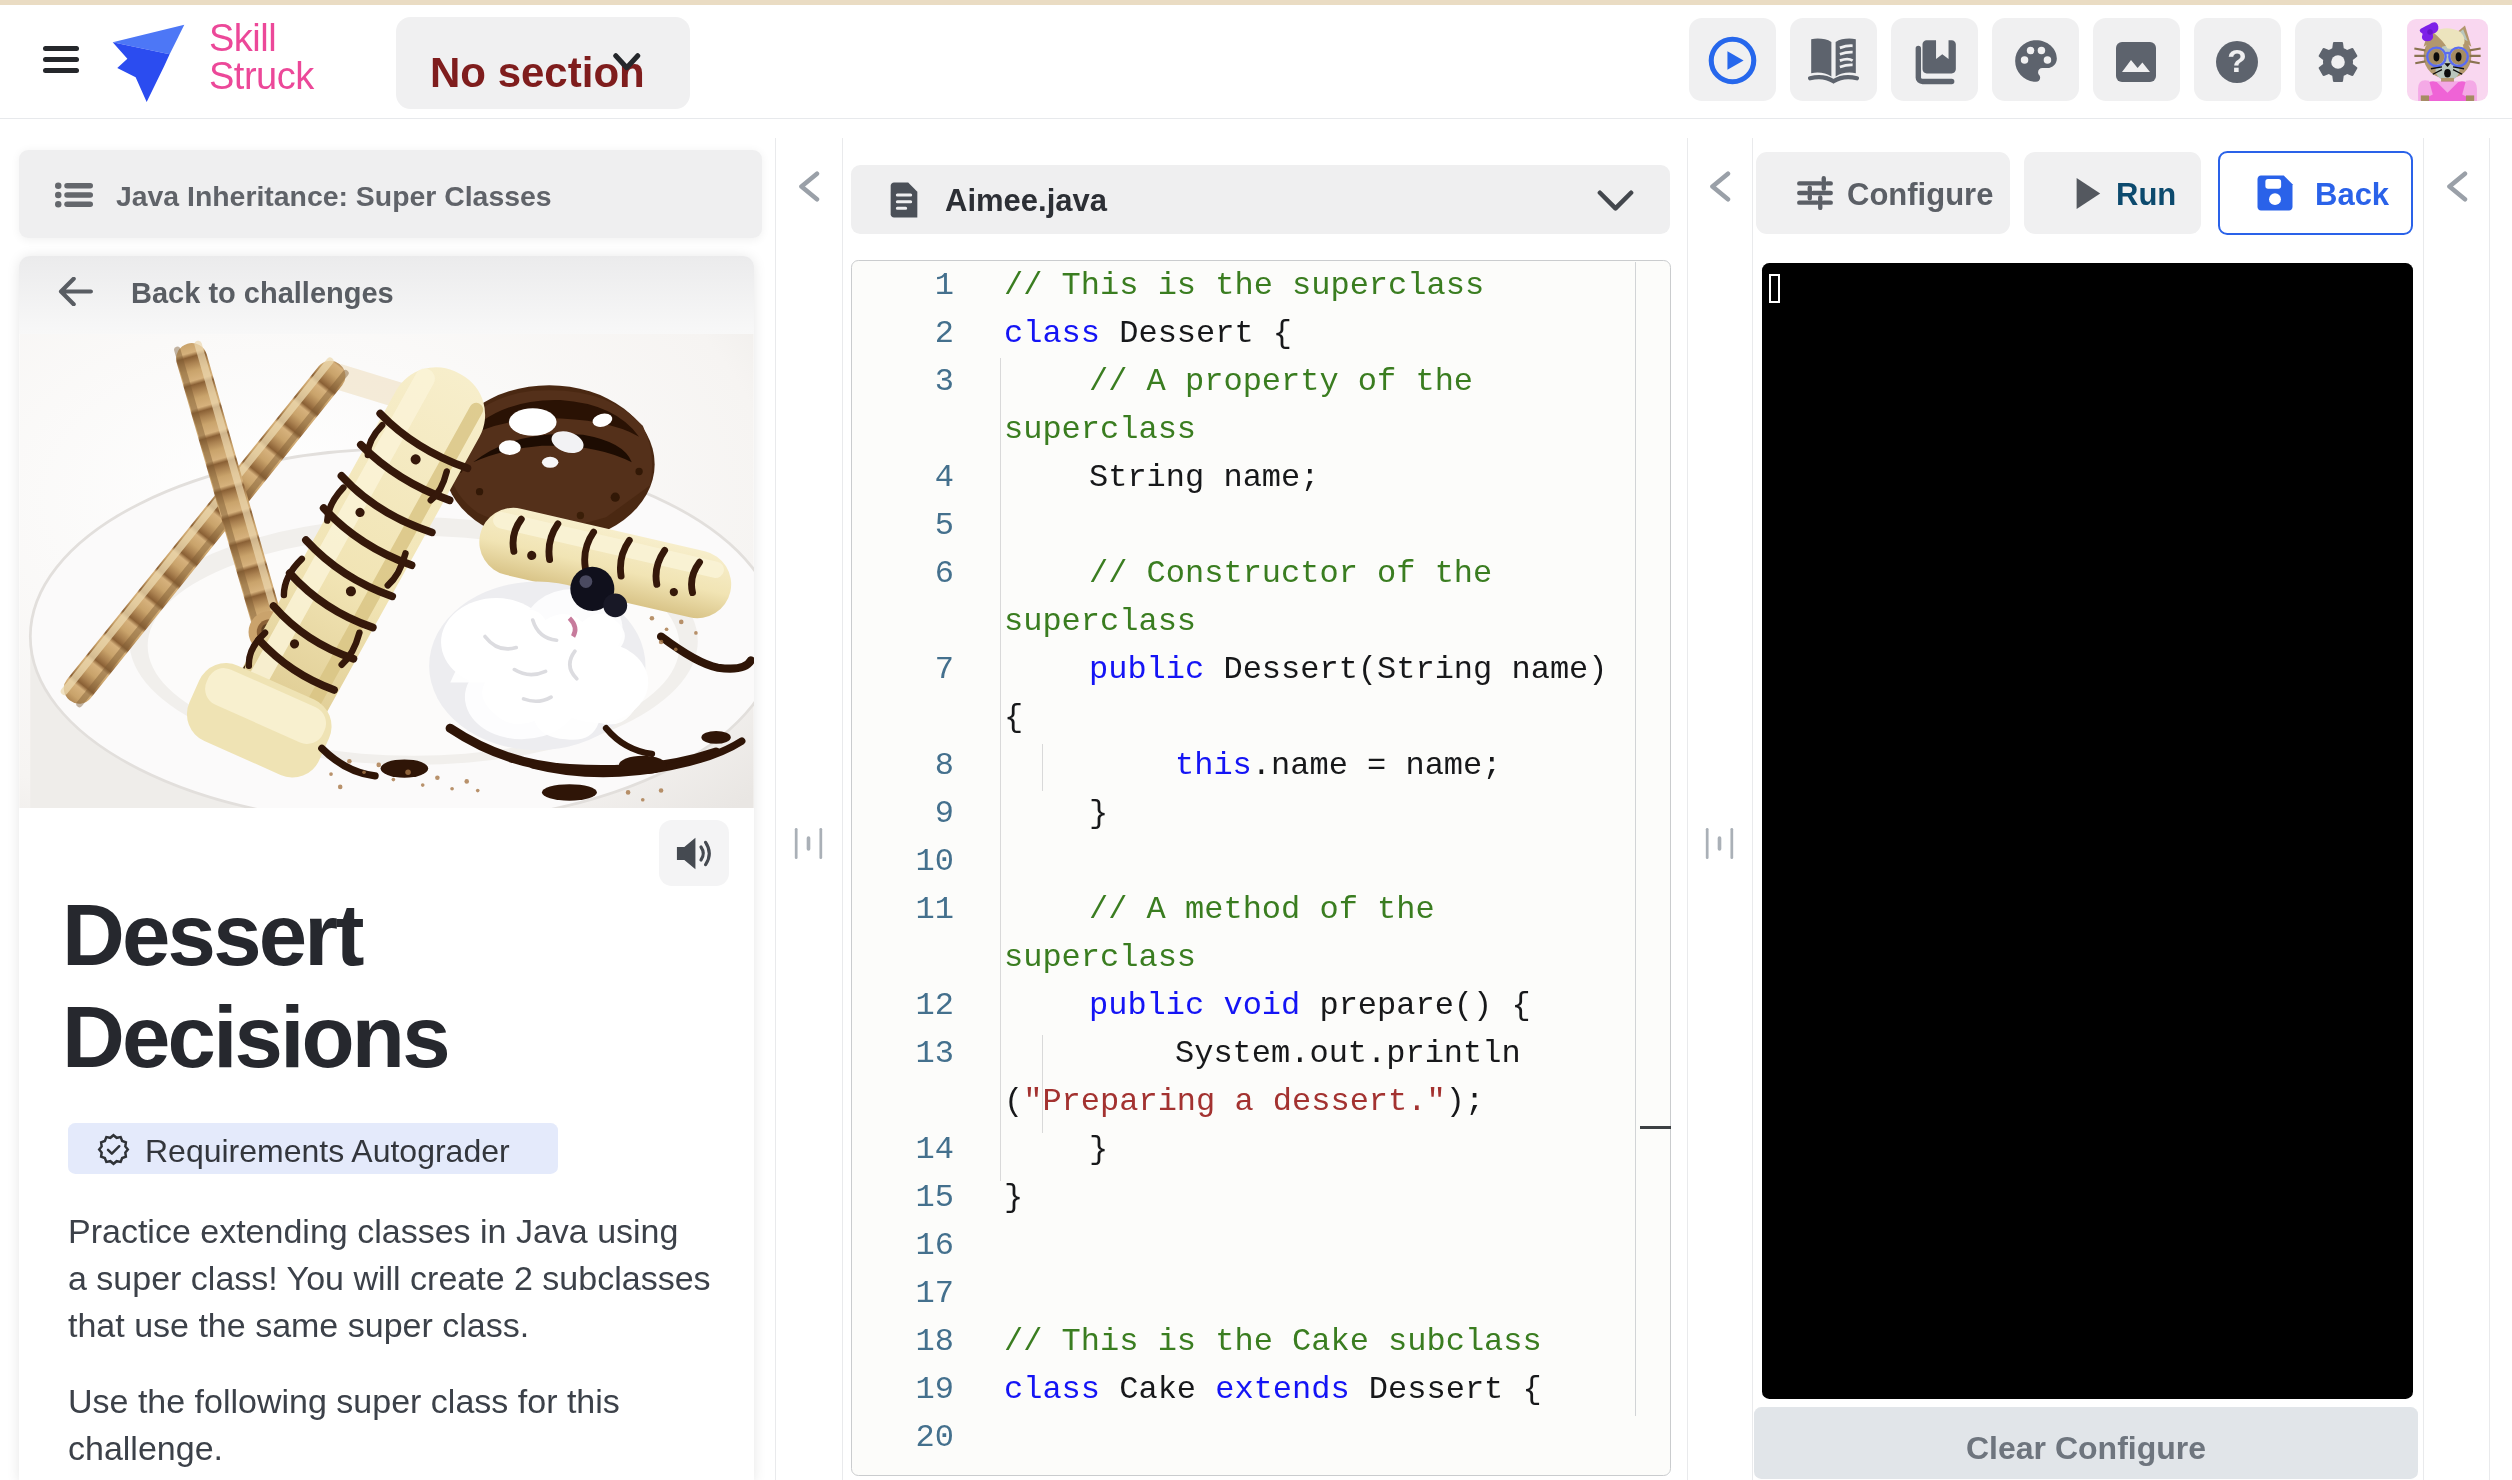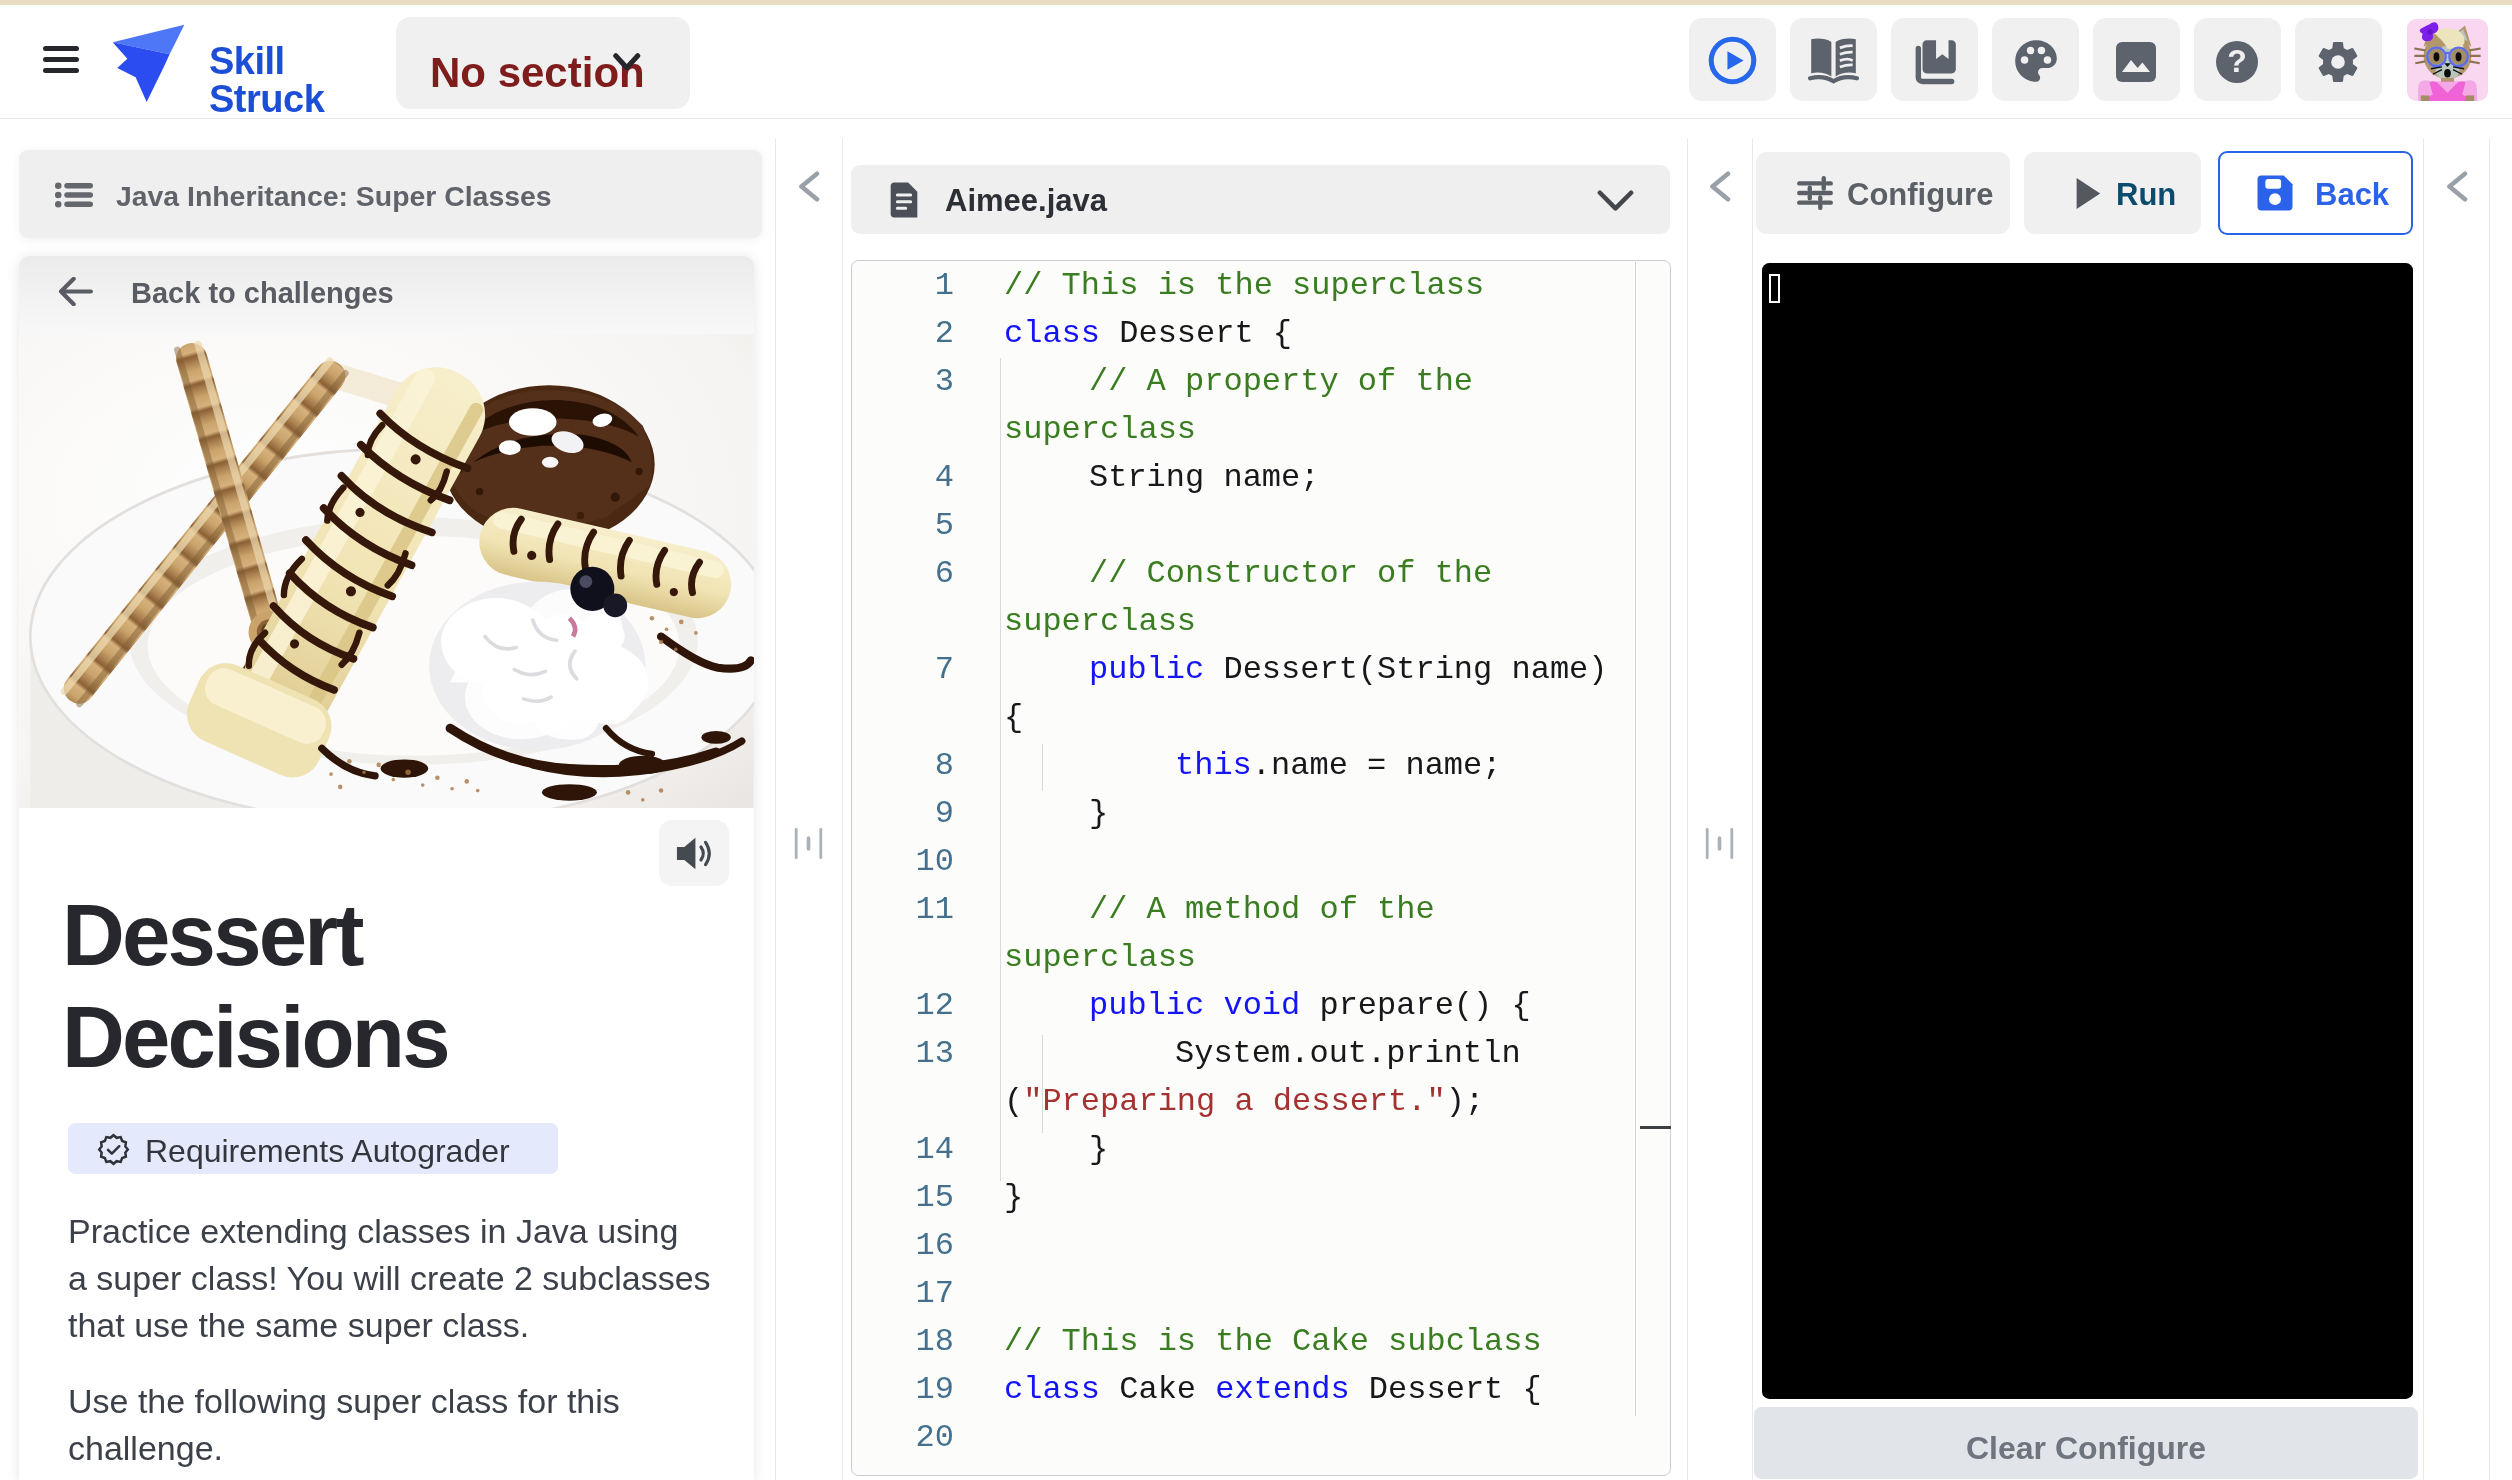--- a/index.html
+++ b/index.html
@@ -16,21 +16,21 @@
 <div class="abs" style="left:0;top:4.6px;width:2512px;height:113px;background:#fff;border-bottom:1.8px solid #e7e9ec;"></div>
 
 <div class="abs" style="left:43px;top:46px;width:36px;height:4.6px;background:#25272b;border-radius:2.8px;"></div>
 <div class="abs" style="left:43px;top:57px;width:36px;height:4.6px;background:#25272b;border-radius:2.8px;"></div>
 <div class="abs" style="left:43px;top:68px;width:36px;height:4.6px;background:#25272b;border-radius:2.8px;"></div>
 
 <svg class="abs" style="left:109px;top:22px;" width="79" height="81" viewBox="0 0 86 88">
   <polygon points="4,22 82,3 66,35" fill="#4d77f6"></polygon>
   <polygon points="4,22 66,35 60,48 41,87 29,60 9,50 20,40" fill="#2b4cf0"></polygon>
 </svg>
-<div class="abs" style="left:209px;top:19px;font-size:38px;font-weight:700;line-height:38px;color:#1d4ed8;letter-spacing:-0.5px;margin-top:23px;">Skill<br>Struck</div>
+<div class="abs" style="left:209px;top:19px;font-size:38px;font-weight:400;line-height:38px;color:#ec4899;letter-spacing:-0.5px;">Skill<br>Struck</div>
 
 <div class="abs" style="left:396px;top:17.4px;width:294px;height:92px;background:#f0f0f1;border-radius:14.7px;"></div>
 <div class="abs" style="left:430px;top:49px;font-size:42px;font-weight:700;color:#7f1d1d;">No section</div>
 <svg class="abs" style="left:613px;top:53px;" width="27.5" height="18.4" viewBox="0 0 30 20">
     <polyline points="3,3 15,16 27,3" fill="none" stroke="#25272b" stroke-width="5.5" stroke-linecap="round" stroke-linejoin="round"></polyline>
   </svg>
 
 <div class="abs btn" style="left:1689px;top:18.4px;width:87px;height:83px;"></div>
 <div class="abs btn" style="left:1790px;top:18.4px;width:87px;height:83px;"></div>
 <div class="abs btn" style="left:1891px;top:18.4px;width:87px;height:83px;"></div>

